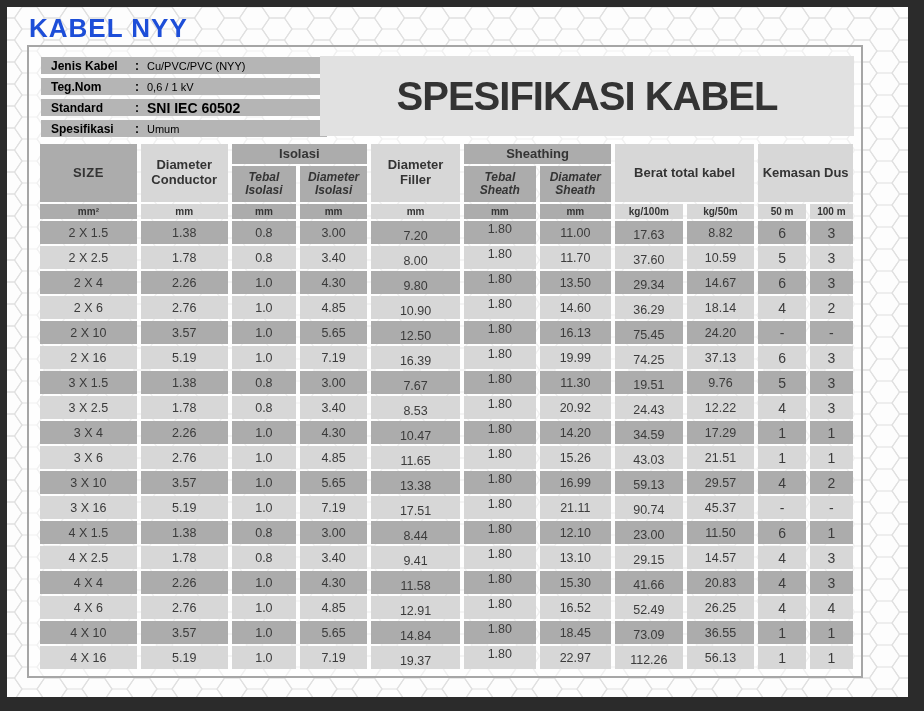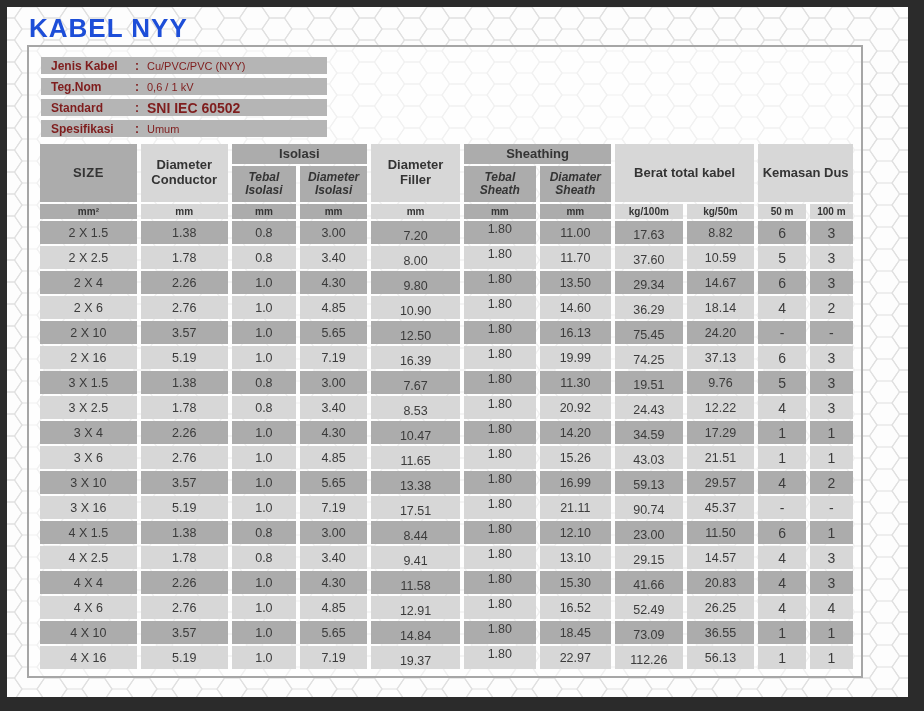--- a/index.html
+++ b/index.html
@@ -35,21 +35,21 @@
     background: rgba(255,255,255,0.55);
     z-index: 2;
   }
   
   .info-box { position: absolute; left: 12px; top: 10px; width: 286px; }
   .info-row {
     background: #b5b5b5;
     height: 17px; margin-bottom: 4px;
     display: flex; align-items: center;
     padding: 0 0 0 10px;
-    color: #7f1d1d;
+    color: #000000;
   }
   .info-label { font-weight: bold; font-size: 12px; width: 84px; flex: none; }
   .info-sep { font-weight: bold; font-size: 12px; width: 12px; flex: none; }
   .info-value { font-size: 11px; white-space: nowrap; }
   .info-row.emphasis .info-value { font-weight: bold; font-size: 14px; }
   
   .title-box {
     position: absolute; left: 291px; top: 9px;
     width: 534px; height: 80px;
     background: #e1e1e1;
@@ -130,20 +130,23 @@
         <span class="info-sep">:</span>
         <span class="info-value">SNI IEC 60502</span>
       </div>
       <div class="info-row">
         <span class="info-label">Spesifikasi</span>
         <span class="info-sep">:</span>
         <span class="info-value">Umum</span>
       </div>
     </div>
 
+    <div class="title-box">
+      <span class="spec-title">SPESIFIKASI KABEL</span>
+    </div>
 
     <div class="tbl-wrap">
       <table class="spec">
         <colgroup>
           <col style="width:12.6%">
             <col style="width:11.3%">
             <col style="width:8.4%">
           <col style="width:8.7%">
             <col style="width:11.6%">
             <col style="width:9.3%">

